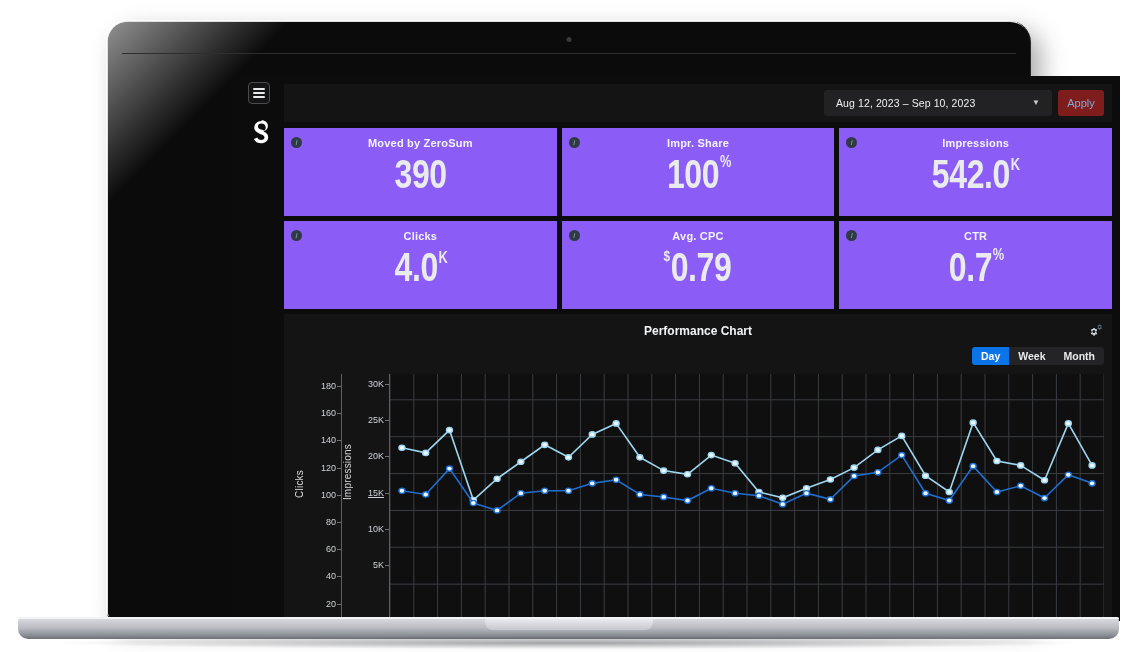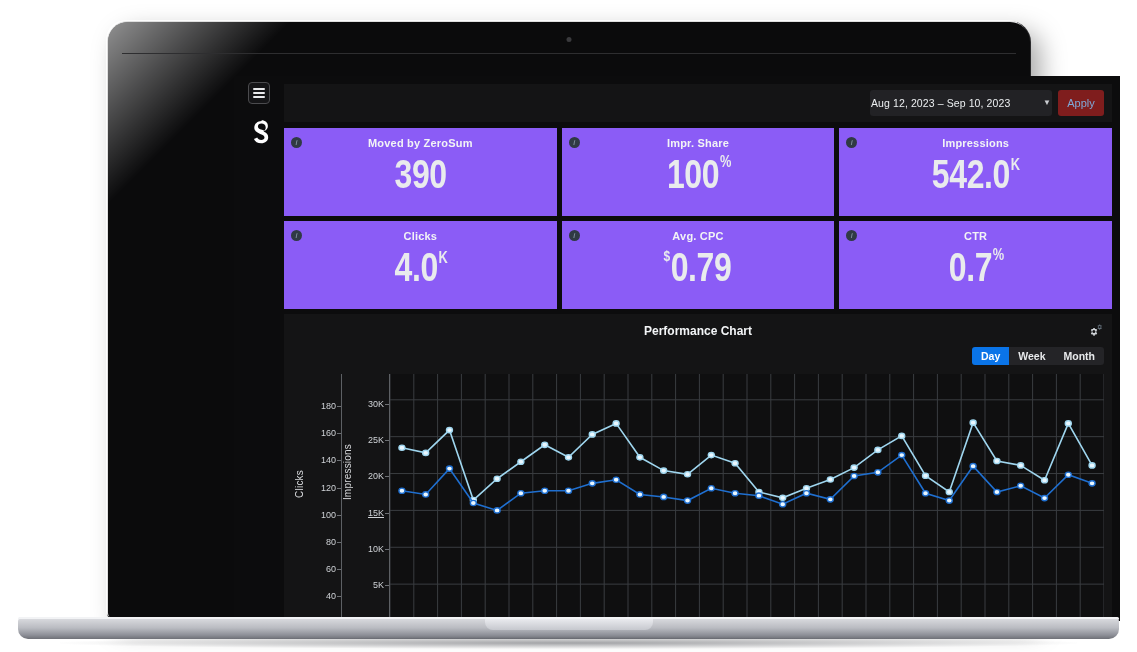--- a/index.html
+++ b/index.html
@@ -105,25 +105,25 @@
   
   #topbar {
     margin: 8px 0 0 0;
     height: 38px;
     background: #141415;
     display:flex; align-items:center; justify-content:flex-end;
     padding: 0 8px;
     gap: 6px;
   }
   #date-range {
-    width: 182px; height: 26px;
+    width: 228px; height: 26px;
     background: #222225;
     border: none; border-radius: 3px;
     display:flex; align-items:center; justify-content:space-between;
-    padding: 0 1px;
+    padding: 0 12px;
     cursor:pointer;
   }
   #date-range .label {
     font-size: 10.5px; color:#eceff1; letter-spacing: .1px; font-weight:500;
     white-space:nowrap;
   }
   #date-range .caret { color:#c9ccd0; font-size:8px; line-height:1; }
   #apply-btn {
     height: 26px; min-width: 46px;
     background: #7f1d1d;
@@ -208,21 +208,21 @@
     position: absolute;
     left: 0; right: 0; top: 60px; bottom: 0;
   }
   #axis-clicks-title, #axis-impr-title {
     position:absolute;
     writing-mode: vertical-rl; transform: rotate(180deg);
     font-size: 10px; color:#d8dadd; letter-spacing:.2px;
   }
   #axis-clicks-title { left: 10px; top: 96px; }
   #axis-impr-title { left: 58px; top: 70px; }
-  .axis-ticks { position:absolute; top:0; height:100%;margin-top:20px; }
+  .axis-ticks { position:absolute; top:0; height:100%; }
   .axis-ticks .t {
     position:absolute; right:0; transform: translateY(-50%);
     font-size: 9px; color:#cfd2d6; white-space:nowrap;
   }
   .axis-ticks .t::after {
     content:""; position:absolute; right:-5px; top:50%;
     width:4px; height:1px; background:#6d7074;
   }
   #ticks-clicks { left: 18px; width: 34px; }
   #ticks-impr   { left: 66px; width: 34px; }

